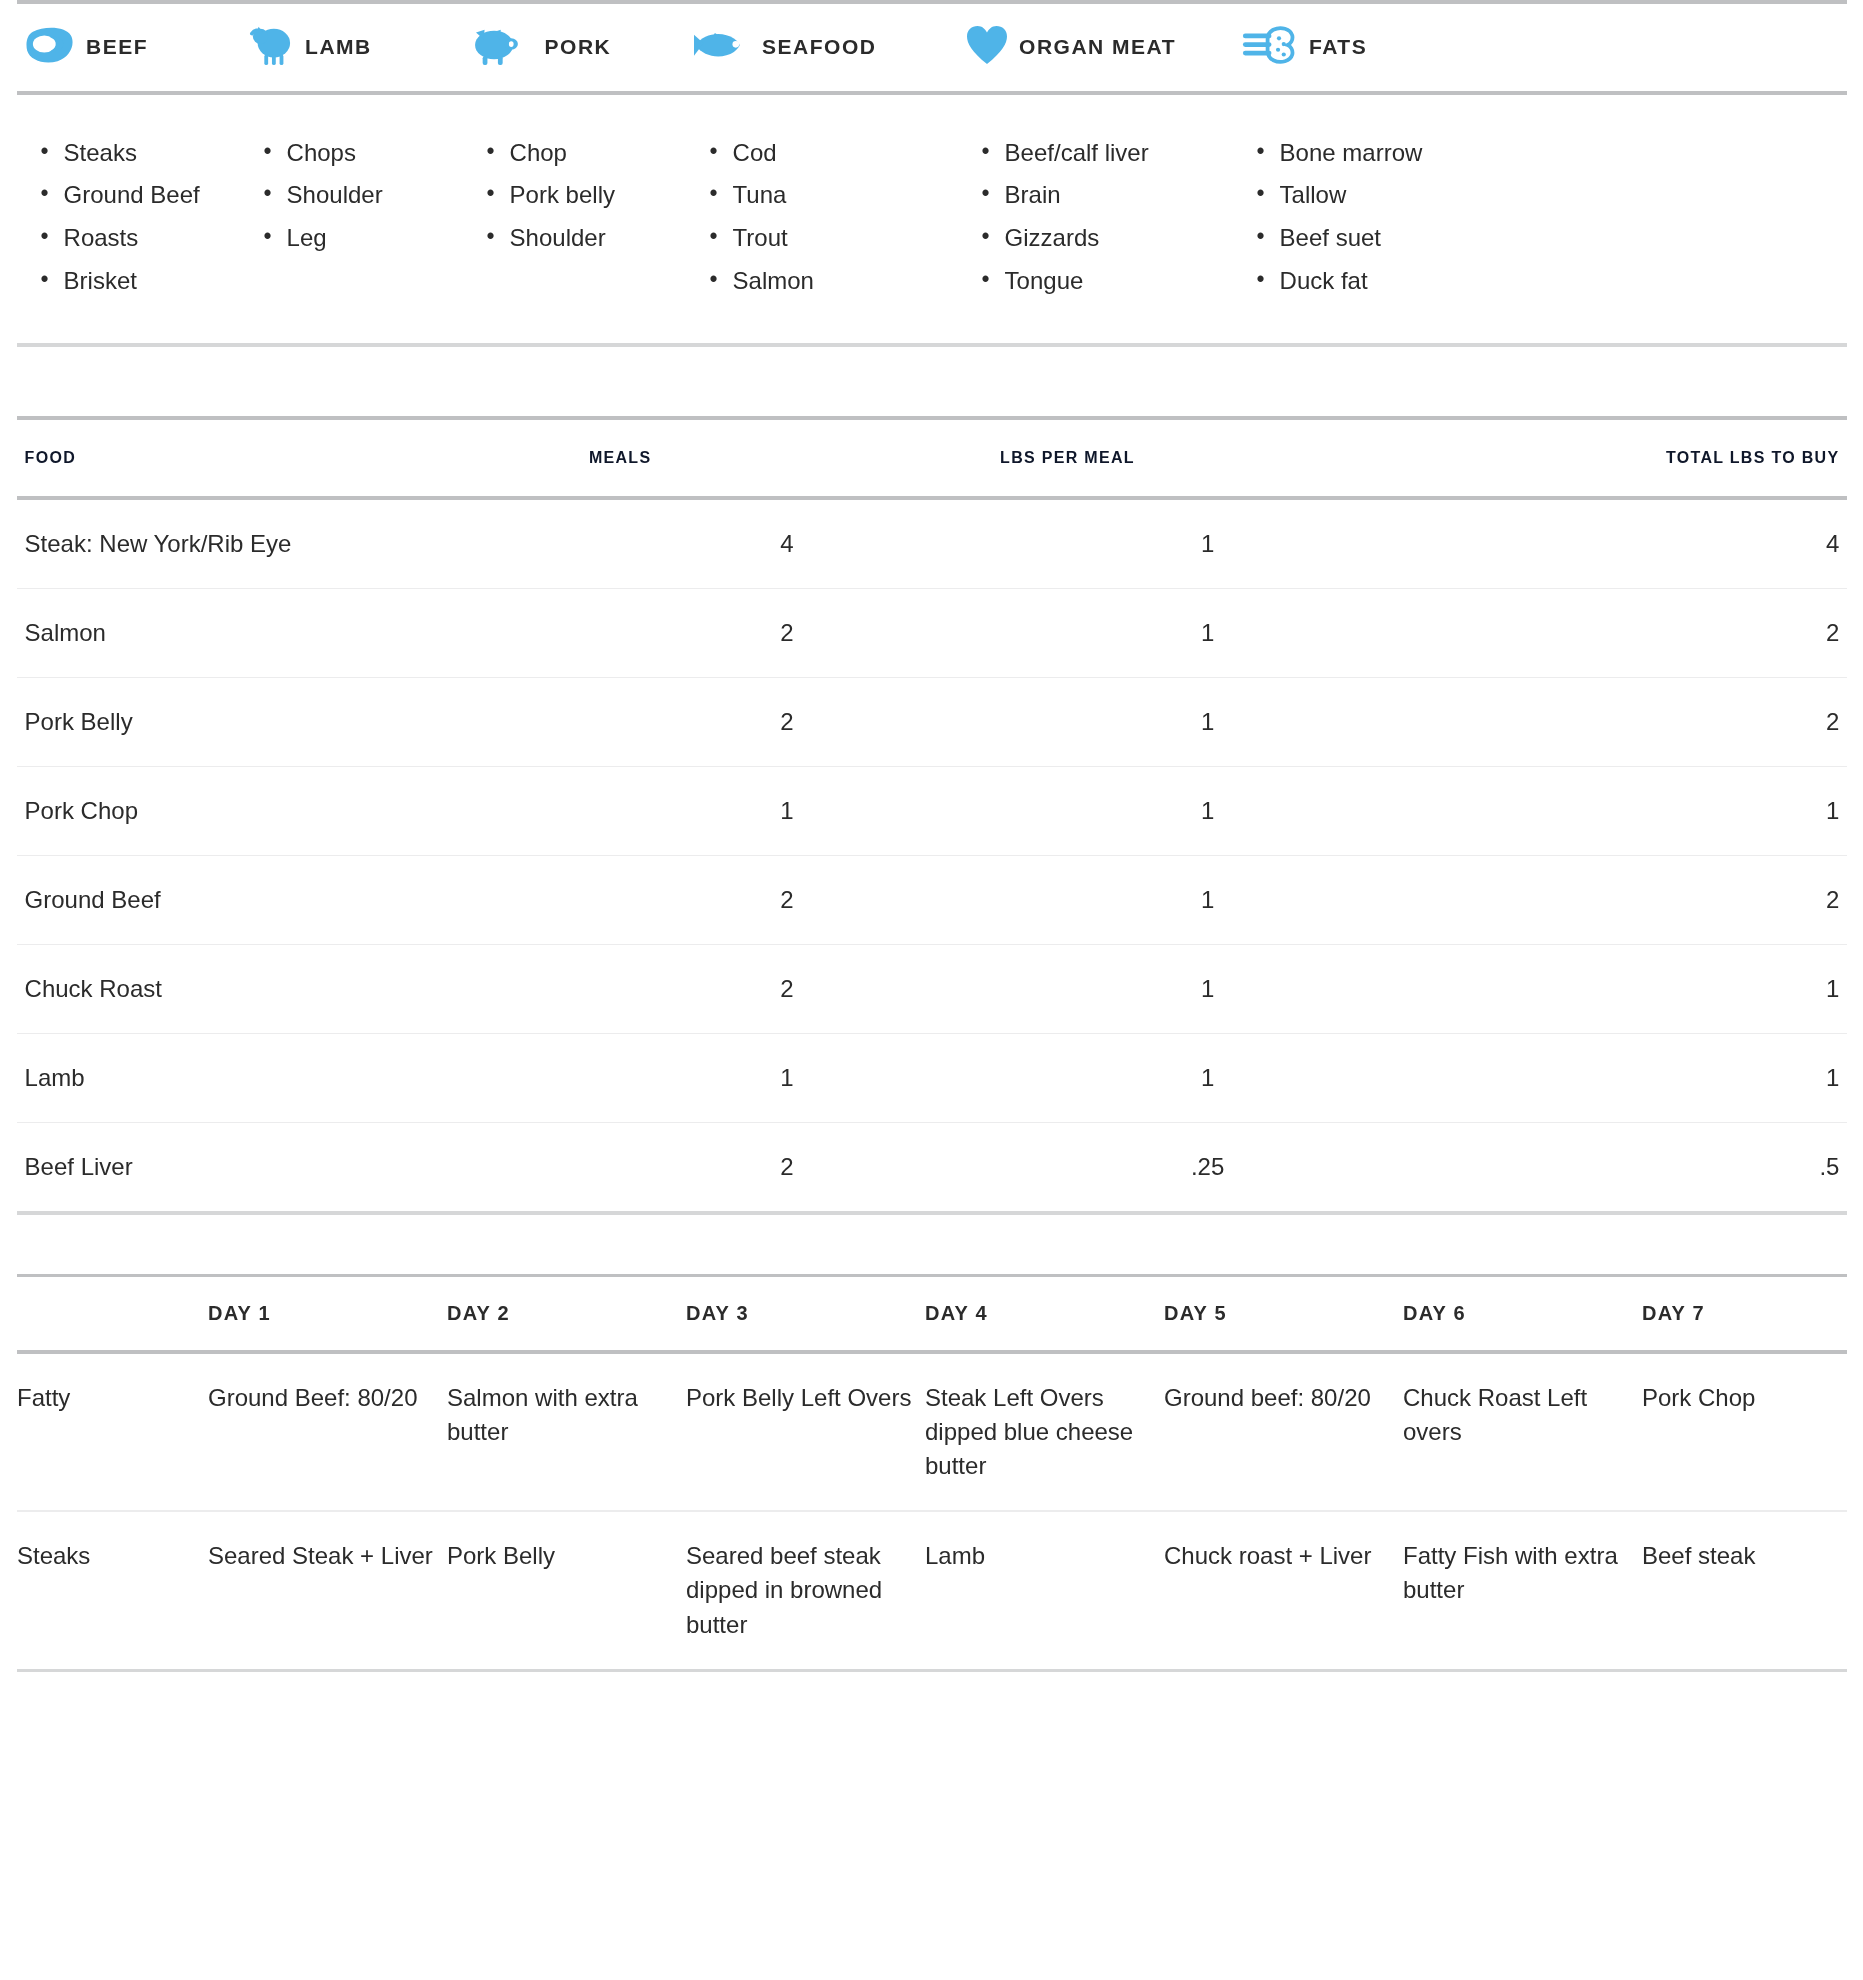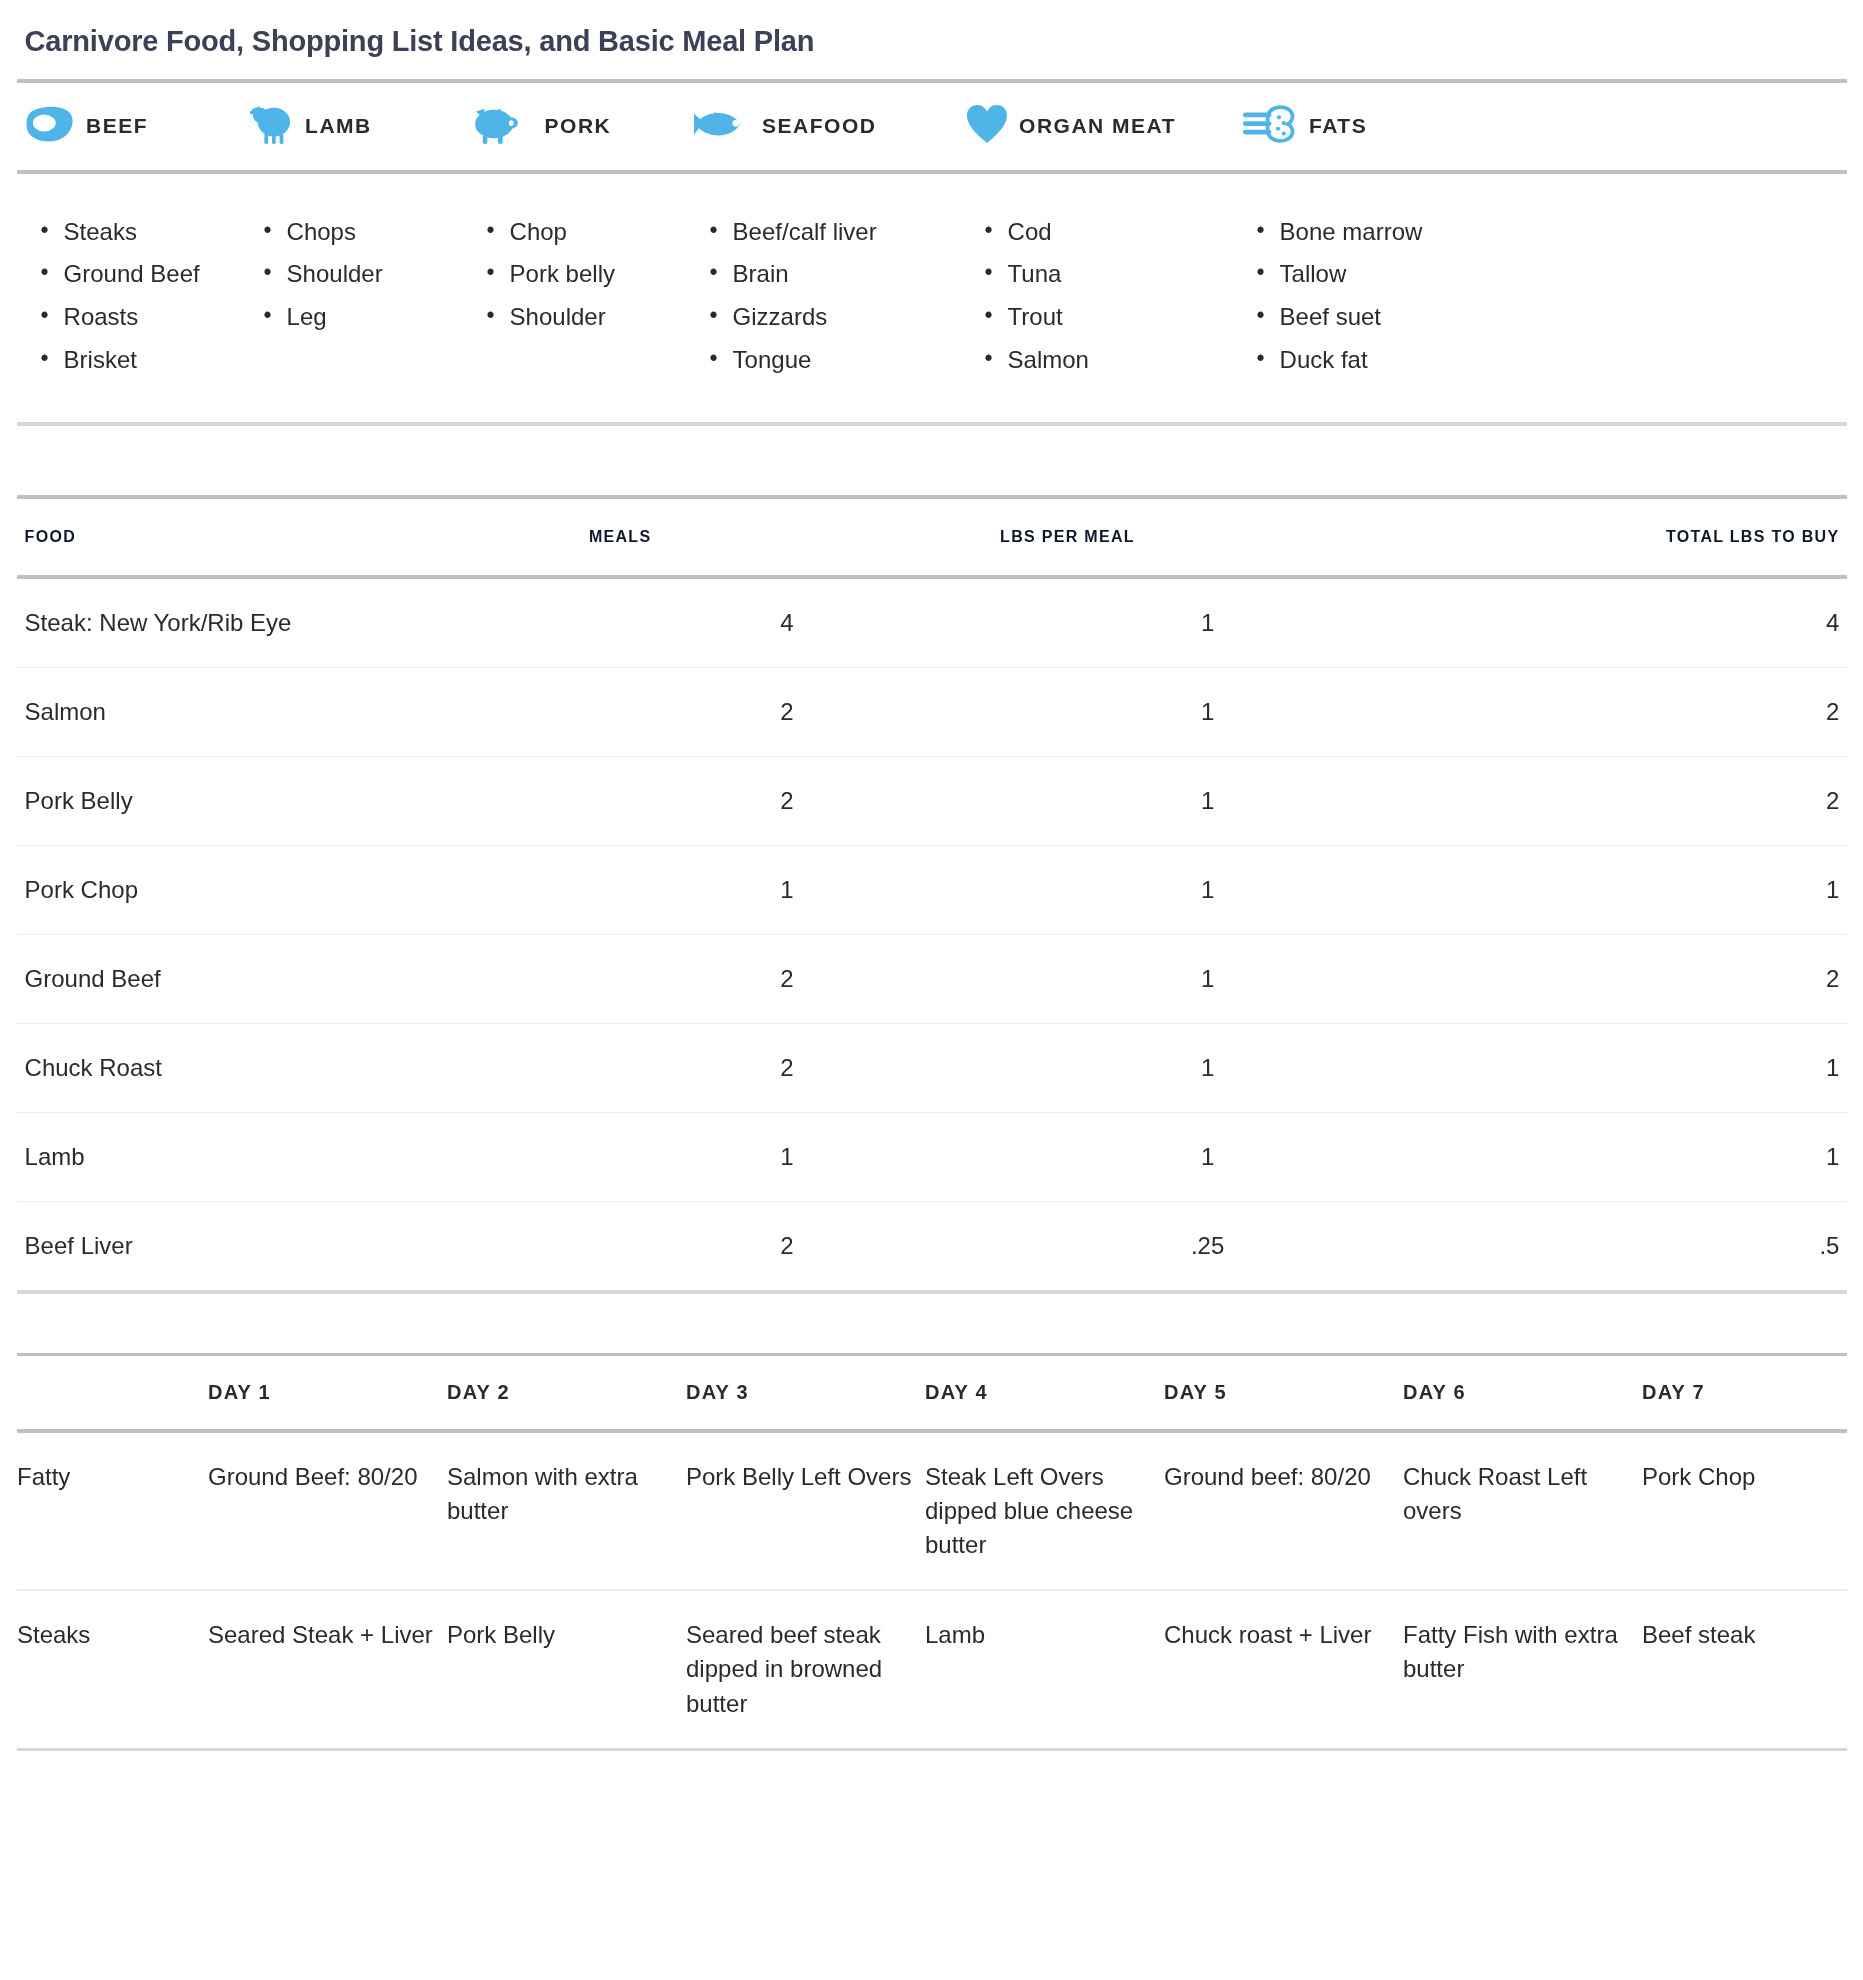--- a/index.html
+++ b/index.html
@@ -166,21 +166,20 @@
   .plan-top-rule { height: 3.8px; background: #bfc0c2; }
   .plan-mid-rule { height: 3.8px; background: #bfc0c2; }
   .plan-row-rule { height: 1.9px; background: #ececed; }
   .plan-bot-rule { height: 3.8px; background: #d6d7d8; }
 </style>
 </head>
 <body>
 
 <div class="page">
 
-  <div class="page-title">Carnivore Food, Shopping List Ideas, and Basic Meal Plan</div>
 
   <div class="rule-thick"></div>
 
   <div class="cat-header">
 
     <div class="cat-cell c0">
       <span class="cat-icon">
         <svg width="50" height="38" viewBox="0 0 52 40">
           <path d="M8 6 C20 0 42 0 48 10 C53 19 47 33 34 37 C20 41 5 36 2 26 C0 18 2 9 8 6 Z" fill="#4fb4e8"></path>
           <ellipse cx="20" cy="19" rx="12" ry="9" fill="#ffffff"></ellipse>
@@ -281,35 +280,35 @@
     </div>
 
     <div class="cat-list c2">
       <ul>
         <li>Chop</li>
         <li>Pork belly</li>
         <li>Shoulder</li>
       </ul>
     </div>
 
+    <div class="cat-list c3">
+      <ul>
+        <li>Cod</li>
+        <li>Tuna</li>
+        <li>Trout</li>
+        <li>Salmon</li>
+      </ul>
+    </div>
+
     <div class="cat-list c4">
       <ul>
         <li>Beef/calf liver</li>
         <li>Brain</li>
         <li>Gizzards</li>
         <li>Tongue</li>
-      </ul>
-    </div>
-
-    <div class="cat-list c3">
-      <ul>
-        <li>Cod</li>
-        <li>Tuna</li>
-        <li>Trout</li>
-        <li>Salmon</li>
       </ul>
     </div>
 
     <div class="cat-list c5">
       <ul>
         <li>Bone marrow</li>
         <li>Tallow</li>
         <li>Beef suet</li>
         <li>Duck fat</li>
       </ul>

